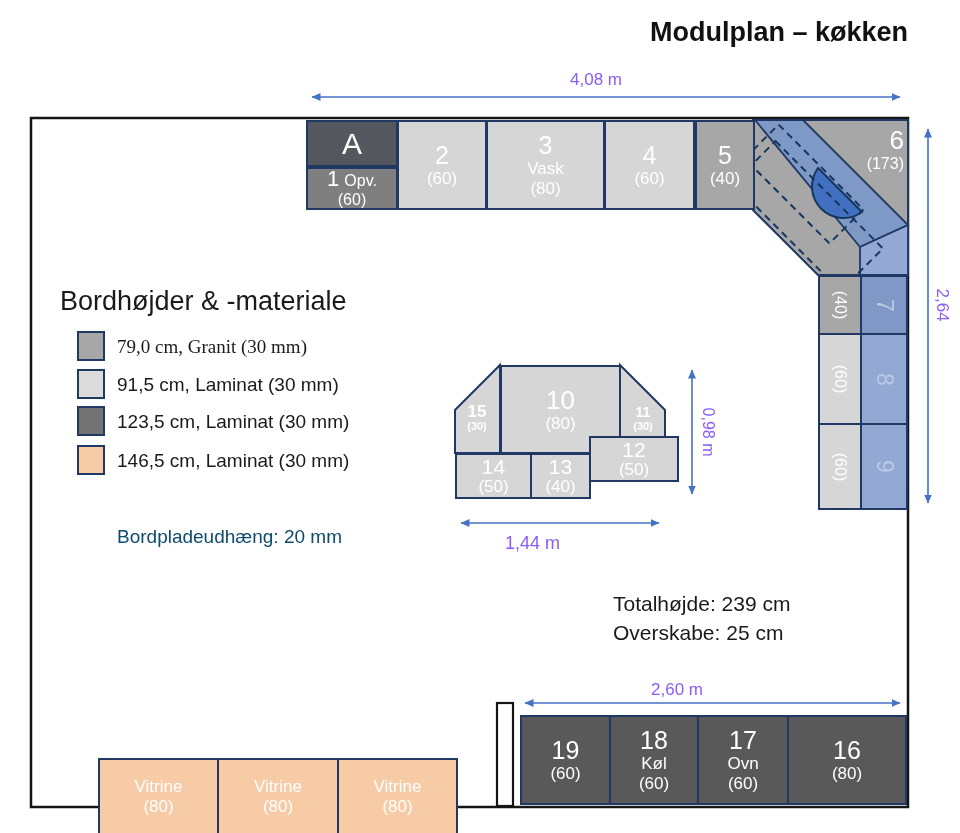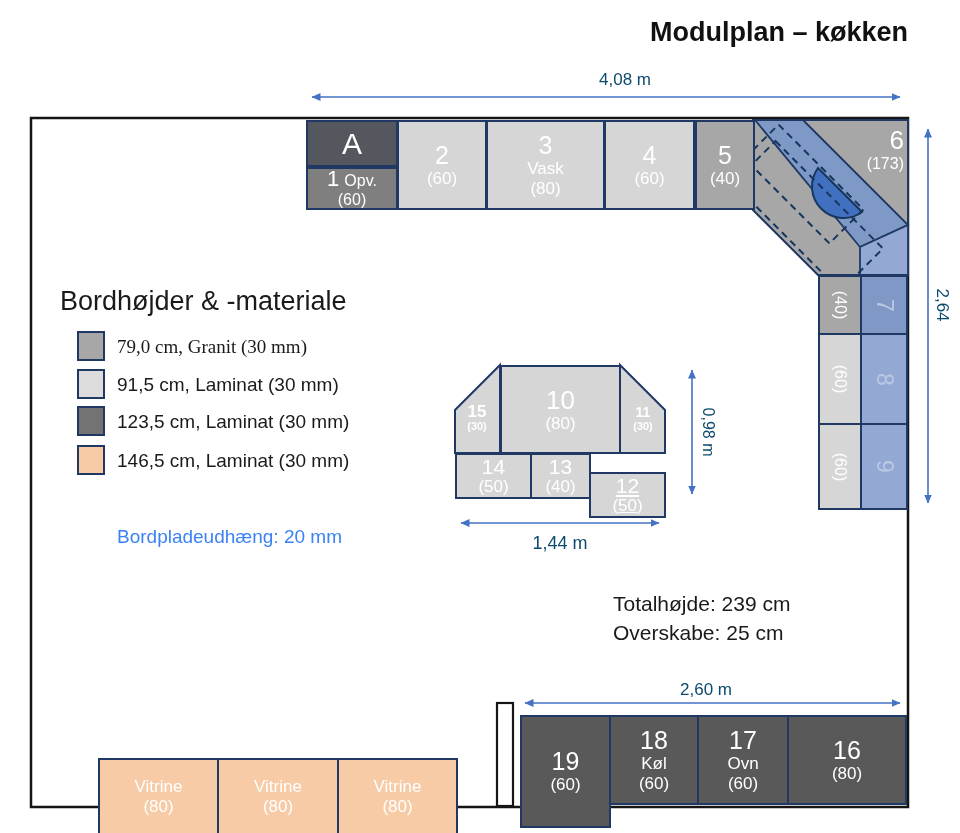--- a/index.html
+++ b/index.html
@@ -20,27 +20,27 @@
   .bg-blue{background:#93a8d2;}
   .num{font-size:25px;line-height:27px;}
   .num-xl{font-size:30px;line-height:32px;}
   .num-md{font-size:26px;line-height:28px;}
   .sub{font-size:16px;line-height:19px;}
   .sub17{font-size:17px;line-height:20px;}
   .rot{transform:rotate(90deg);display:block;white-space:nowrap;}
   .rotnum{font-size:23px;color:#bcc9e4;}
   .rotsub{font-size:16px;color:#fff;}
   .overlay-label{position:absolute;color:#fff;text-align:center;}
-  .dim-label{position:absolute;color:#0c4a6e;font-size:17px;text-align:center;}
+  .dim-label{position:absolute;color:#8b5cf6;font-size:17px;text-align:left;}
   .dim-rot{display:flex;align-items:center;justify-content:center;}
   .legend-head{position:absolute;left:60px;top:286px;font-size:27px;color:#1a1a1a;}
   .swatch{position:absolute;left:77px;width:28px;height:30px;box-sizing:border-box;
           border:2px solid #1f3864;}
   .legend-item{position:absolute;left:117px;font-size:19px;color:#1a1a1a;}
-  .note{position:absolute;left:117px;top:526px;font-size:19px;color:#3b82f6;}
+  .note{position:absolute;left:117px;top:526px;font-size:19px;color:#0c4a6e;}
   .annot{position:absolute;left:613px;font-size:21px;line-height:29px;color:#1a1a1a;}
   .row-inline{display:flex;align-items:baseline;gap:5px;justify-content:center;}
   .num-in{font-size:22px;line-height:20px;}
 </style>
 </head>
 <body>
 
 <div id="canvas">
 
   <div class="title">Modulplan – køkken</div>
@@ -143,26 +143,26 @@
     <div style="font-size:11px;line-height:13px;font-weight:bold;">(30)</div>
   </div>
   <div class="mod bg-light" style="left:455px;top:453px;width:77px;height:46px;">
     <span style="font-size:21px;line-height:21px;">14</span>
     <span class="sub17">(50)</span>
   </div>
   <div class="mod bg-light" style="left:530px;top:453px;width:61px;height:46px;">
     <span style="font-size:21px;line-height:21px;">13</span>
     <span class="sub17">(40)</span>
   </div>
-  <div class="mod bg-light" style="left:589px;top:472px;width:77px;height:46px;text-decoration:underline;">
+  <div class="mod bg-light" style="left:589px;top:436px;width:90px;height:46px;">
     <span style="font-size:21px;line-height:21px;">12</span>
     <span class="sub17">(50)</span>
   </div>
 
-  <div class="mod bg-dark" style="left:520px;top:715px;width:91px;height:113px;">
+  <div class="mod bg-dark" style="left:520px;top:715px;width:91px;height:90px;">
     <span class="num">19</span>
     <span class="sub17">(60)</span>
   </div>
   <div class="mod bg-dark" style="left:609px;top:715px;width:90px;height:90px;">
     <span class="num">18</span>
     <span class="sub17">Køl</span>
     <span class="sub17">(60)</span>
   </div>
   <div class="mod bg-dark" style="left:697px;top:715px;width:92px;height:90px;">
     <span class="num">17</span>

